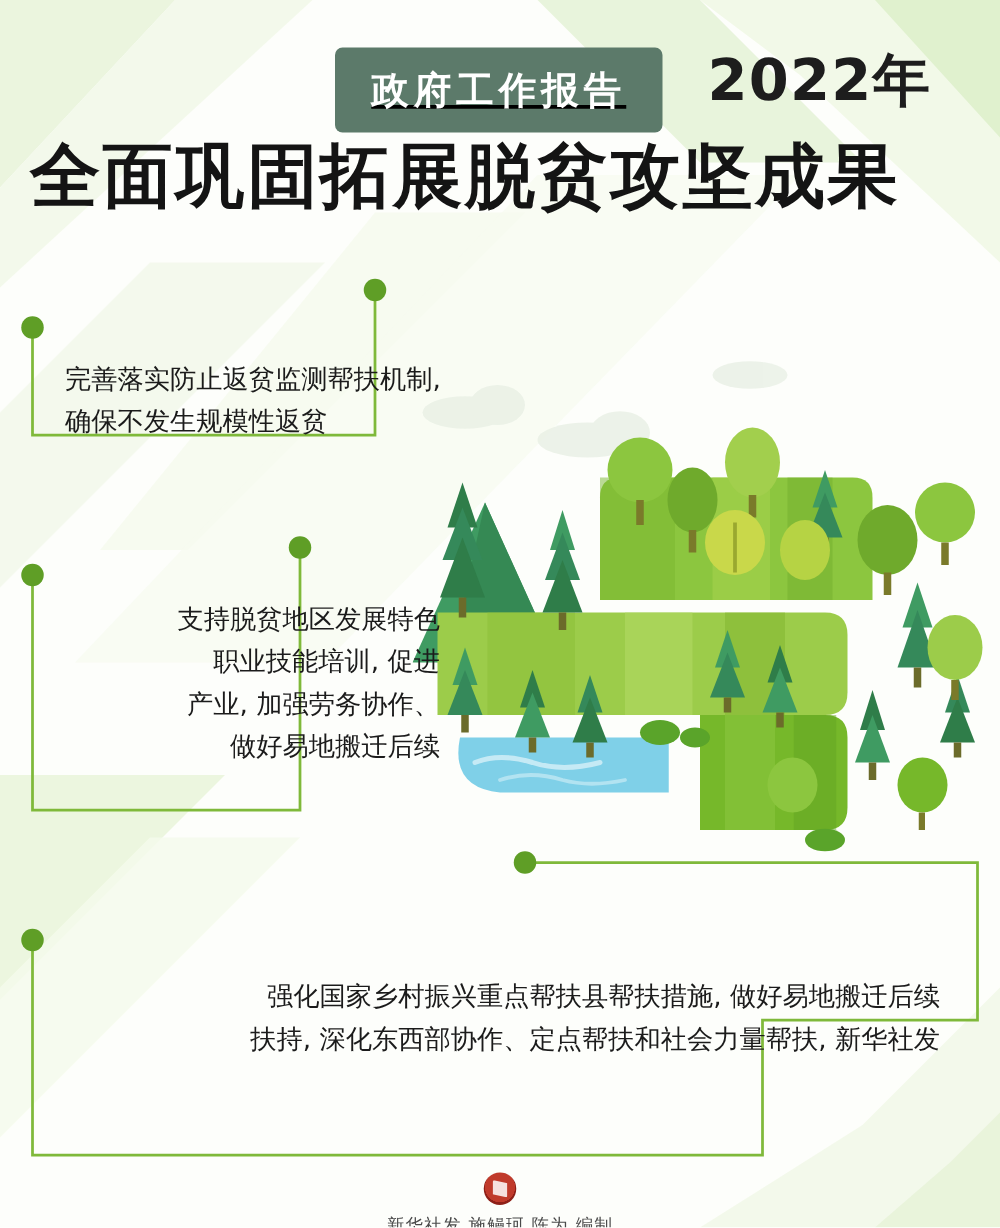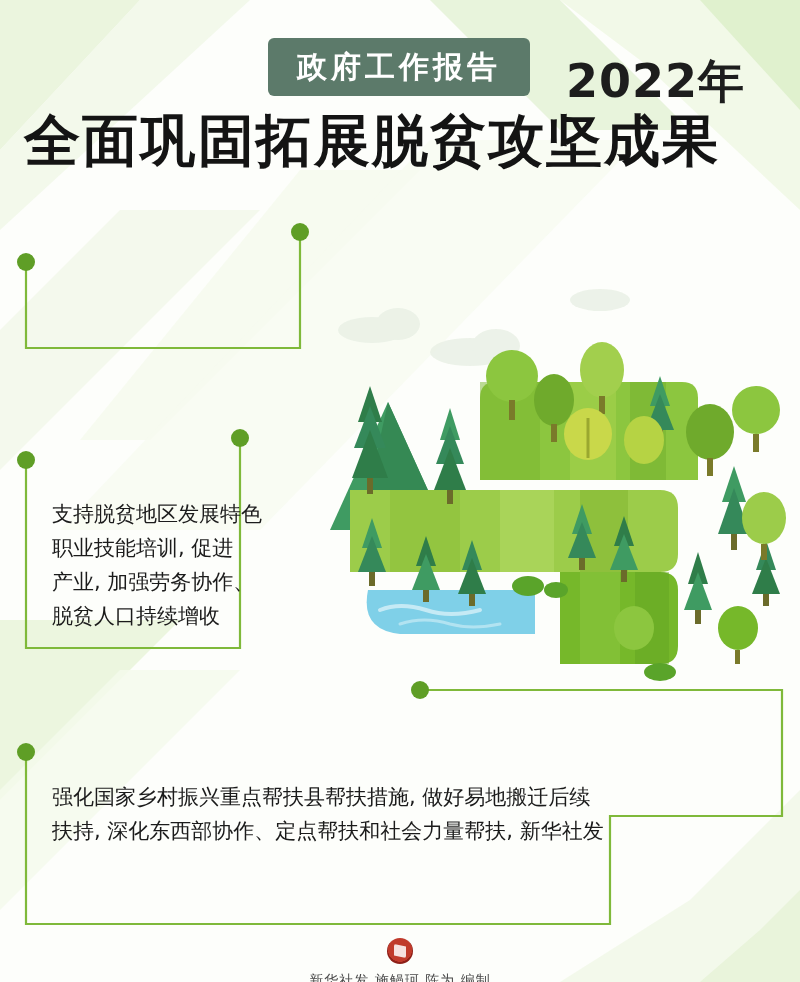--- a/index.html
+++ b/index.html
@@ -22,43 +22,43 @@
   }
 
   
   .bg-layer { position: absolute; inset: 0; overflow: hidden; }
 
   
   .header { position: absolute; left: 0; top: 0; width: 800px; height: 210px; }
   .tag-box {
     position: absolute;
     left: 268px; top: 38px;
-    width: 262px; height: 58px;
+    width: 262px; height: 68px;
     background: #5c7a6a;
     border-radius: 6px;
     display: flex;
     align-items: center;
     justify-content: center;
+    text-decoration: underline;
   }
   .tag-text {
     color: #ffffff;
     font-size: 30px;
     letter-spacing: 4px;
     font-weight: bold;
     font-family: "DejaVu Sans", "Liberation Sans", sans-serif;
   }
   .year {
     position: absolute;
     left: 566px; top: 34px;
     font-size: 46px;
     font-weight: bold;
     color: #1d1d1d;
     letter-spacing: 1px;
     font-family: "DejaVu Sans", "Liberation Sans", sans-serif;
-    margin-top: 17px;
   }
   .main-title {
     position: absolute;
     left: 24px; top: 104px;
     font-size: 56px;
     font-weight: bold;
     color: #141414;
     letter-spacing: 2px;
     white-space: nowrap;
     font-family: Liberation Sans, sans-serif;
@@ -70,22 +70,22 @@
   
   .para {
     position: absolute;
     color: #1b1b1b;
     font-size: 21px;
     line-height: 1.62;
     font-family: "DejaVu Sans", "Liberation Sans", sans-serif;
   }
   .para p { margin: 0; }
   #para1 { left: 52px; top: 286px; width: 430px; }
-  #para2 { left: 52px; top: 497px; width: 300px; }
-  #para3 { left: 52px; top: 780px; width: 700px; }
+  #para2 { left: 52px; top: 478px; width: 300px; text-align: right; }
+  #para3 { left: 52px; top: 780px; width: 700px; text-align: right; }
 
   
   .illus { position: absolute; left: 330px; top: 290px; width: 470px; height: 420px; }
 
   
   .footer {
     position: absolute;
     left: 0; top: 938px;
     width: 800px;
     display: flex;
@@ -316,26 +316,30 @@
     <g fill="#5f9e26">
       <circle cx="26" cy="262" r="9"></circle>
       <circle cx="300" cy="232" r="9"></circle>
       <circle cx="26" cy="460" r="9"></circle>
       <circle cx="240" cy="438" r="9"></circle>
       <circle cx="26" cy="752" r="9"></circle>
       <circle cx="420" cy="690" r="9"></circle>
     </g>
   </svg>
 
+  <div id="para1" class="para">
+    <p>完善落实防止返贫监测帮扶机制,</p>
+    <p>确保不发生规模性返贫</p>
+  </div>
 
   <div id="para2" class="para">
     <p>支持脱贫地区发展特色</p>
     <p>职业技能培训, 促进</p>
     <p>产业, 加强劳务协作、</p>
-    <p>脱贫人口持续增收</p>
+    <p>做好易地搬迁后续</p>
   </div>
 
   <div id="para3" class="para">
     <p>强化国家乡村振兴重点帮扶县帮扶措施, 做好易地搬迁后续</p>
     <p>扶持, 深化东西部协作、定点帮扶和社会力量帮扶, 新华社发</p>
   </div>
 
   <div class="footer">
     <div class="footer-logo"></div>
     <div class="footer-text">新华社发 施鳗珂 陈为 编制</div>

